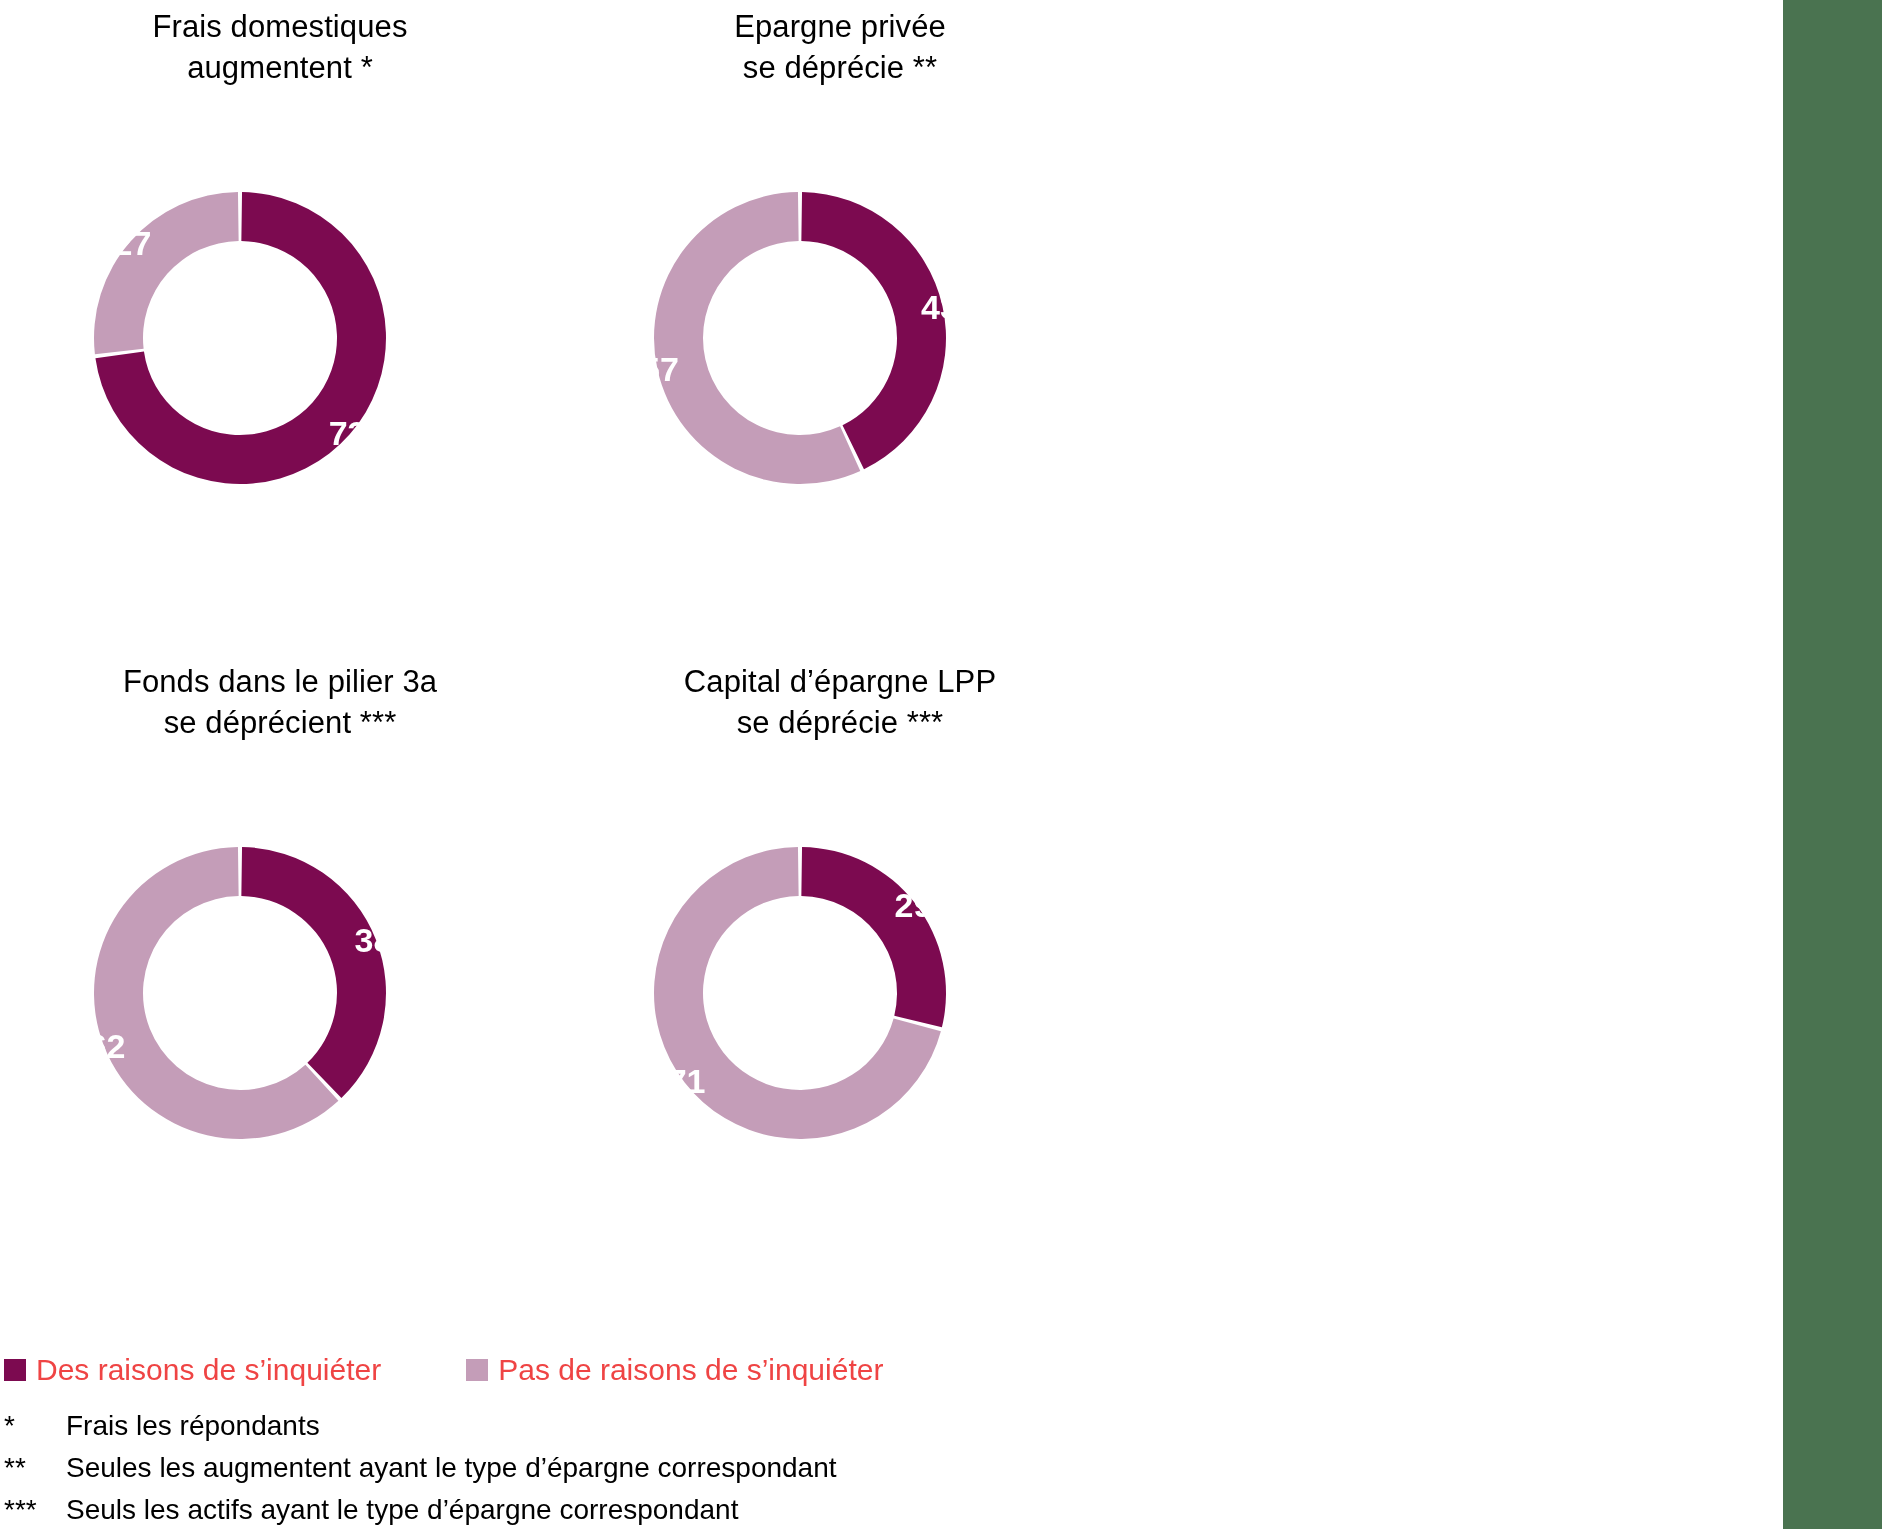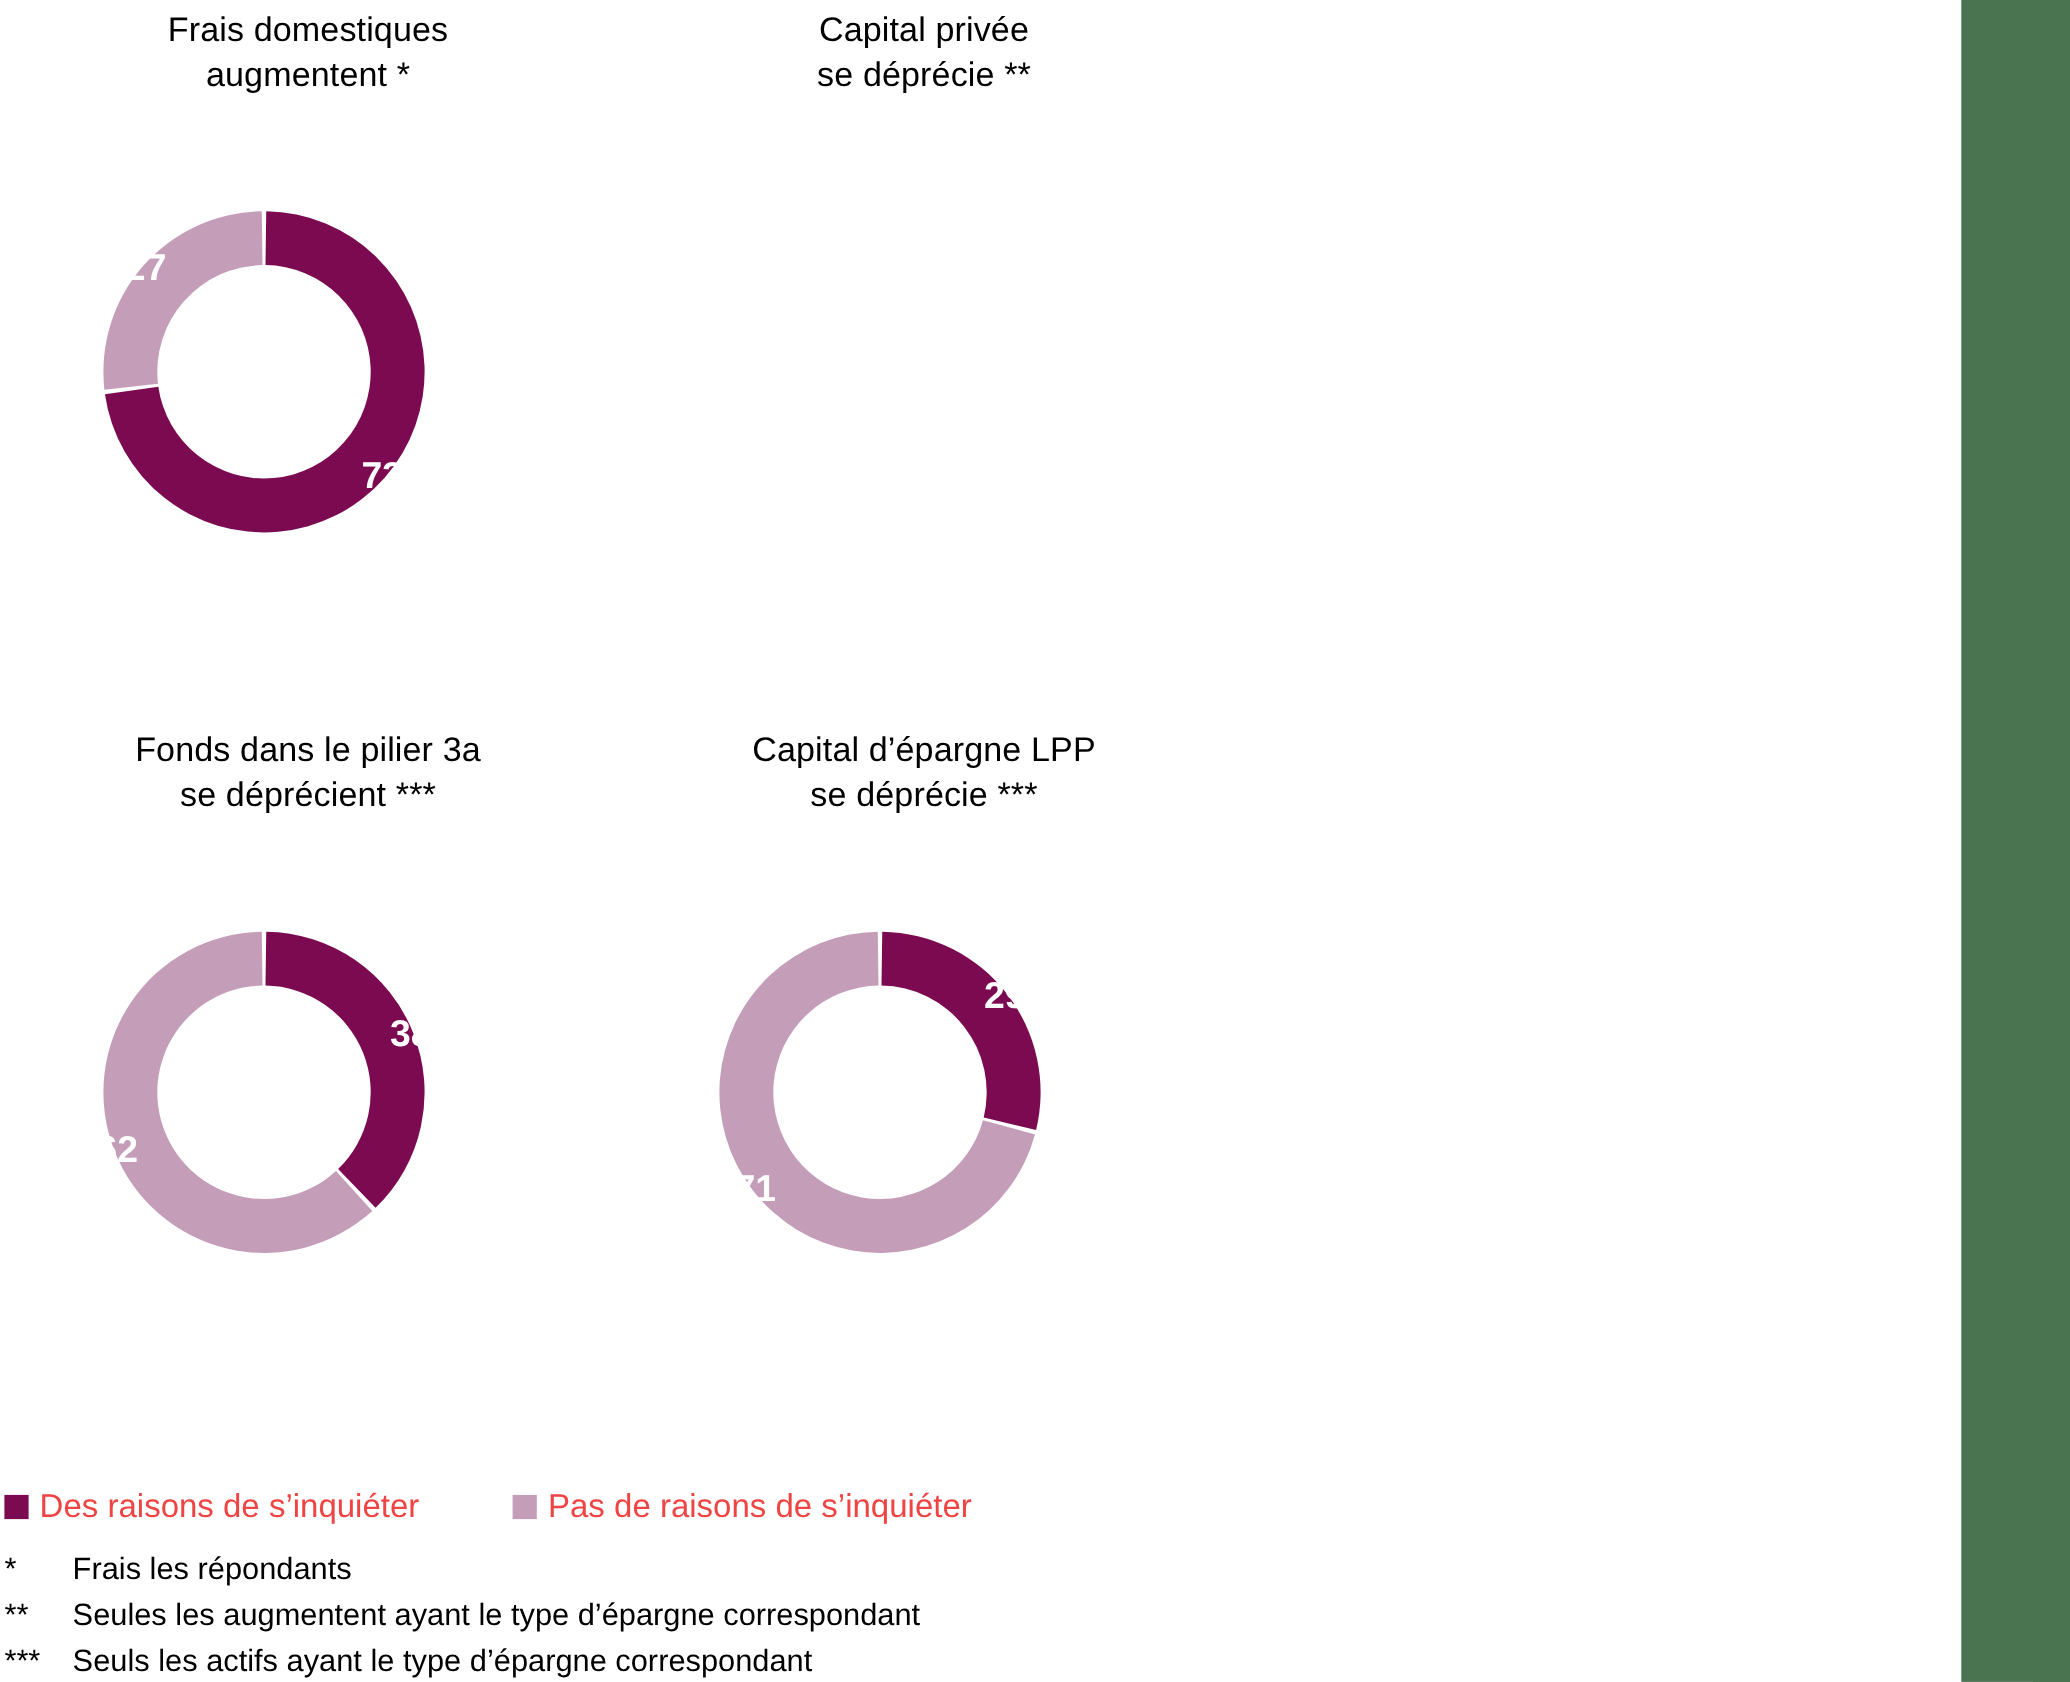--- a/index.html
+++ b/index.html
@@ -142,22 +142,34 @@
             <path d="M 94.90988380255291 266.27446410212343 A 146 146 0 0 1 237.96152167048476 104.01423149464159
           L 238.6456685071029 153.0094551710975 A 97 97 0 0 0 143.60451184142215 260.8124864240135 Z" fill="#c49db8"></path>
           </g>
         <text class="slice-label" x="347.6" y="344.9">73</text>
         <text class="slice-label" x="132.4" y="155.1">27</text>
       </svg>
     </div>
   </div>
 
   <div class="panel panel-r0 panel-c1">
-    <div class="panel-title">Capital privée
+    <div class="panel-title">Epargne privée
 se déprécie **</div>
+    <div class="donut-wrap">
+      <svg class="donut-svg" width="560" height="500" viewBox="0 0 560 500">
+        <g>
+            <path d="M 242.03847832951521 104.01423149464159 A 146 146 0 0 1 304.0021874312053 381.2239307596784
+          L 282.5220012385405 337.1830224910192 A 97 97 0 0 0 241.3543314928971 153.0094551710975 Z" fill="#7c0a50"></path>
+            <path d="M 300.31324675438304 382.9598144777019 A 146 146 0 1 1 237.96152167048476 104.01423149464159
+          L 238.6456685071029 153.0094551710975 A 97 97 0 1 0 280.0711296929805 338.3363150981992 Z" fill="#c49db8"></path>
+          </g>
+        <text class="slice-label" x="380.0" y="218.7">43</text>
+        <text class="slice-label" x="100.0" y="281.3">57</text>
+      </svg>
+    </div>
   </div>
 
   <div class="panel panel-r1 panel-c0">
     <div class="panel-title">Fonds dans le pilier 3a
 se déprécient ***</div>
     <div class="donut-wrap">
       <svg class="donut-svg" width="560" height="500" viewBox="0 0 560 500">
         <g>
             <path d="M 242.03847832951521 104.01423149464159 A 146 146 0 0 1 341.4201220870136 355.02361084944306
           L 307.38186193452276 319.77596063284915 A 97 97 0 0 0 241.3543314928971 153.0094551710975 Z" fill="#7c0a50"></path>

